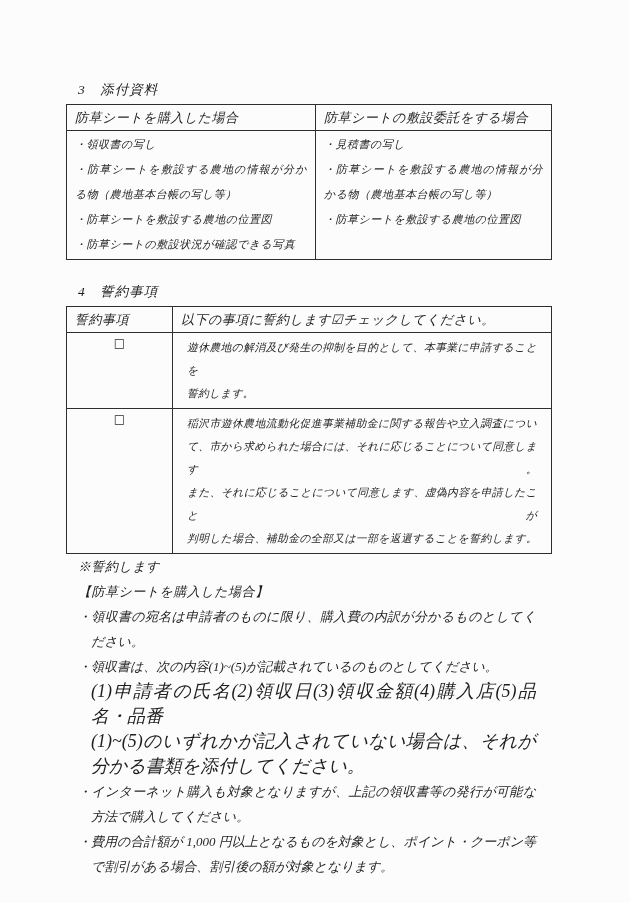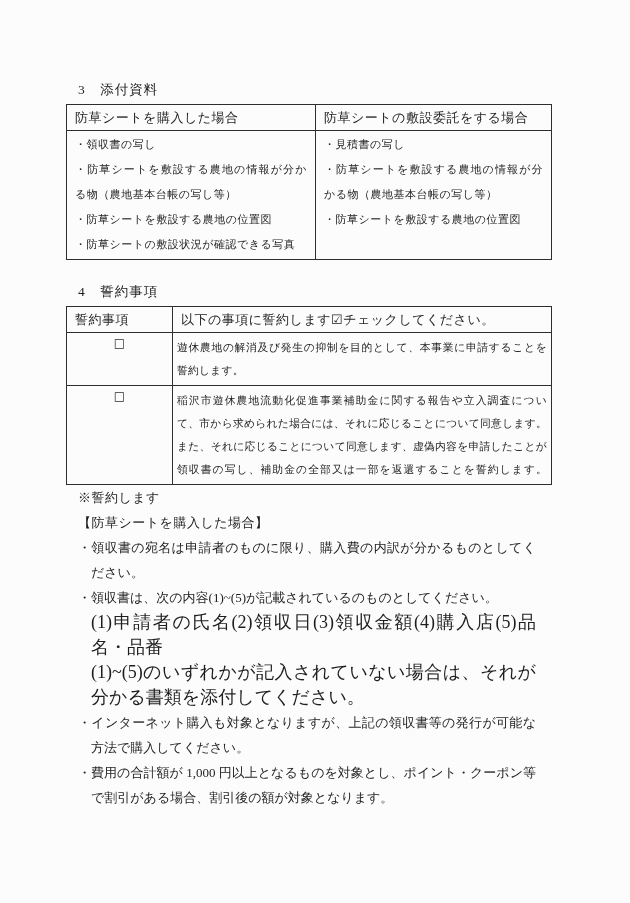--- a/index.html
+++ b/index.html
@@ -1,15 +1,15 @@
 <!DOCTYPE html>
 <html lang="ja"><head>
 <meta charset="utf-8">
 <style>
-  * { margin:0; padding:0; box-sizing:border-box; }
+  * { margin:0; padding:0; box-sizing:border-box;font-style:italic; }
   html,body { background:#fcfcfc; }
   .page {
     position:relative;
     width:630px; height:903px;
     background:#fcfcfc;
     color:#1e1e1e;
     font-family:"Liberation Serif","DejaVu Serif",serif;
     overflow:hidden;
   }
   .content { position:absolute; left:66px; top:82px; width:486px; }
@@ -34,21 +34,21 @@
     text-align:justify;
   }
 
   .pledge-table { }
   .pledge-col1 { width:106px; }
   .check-cell { text-align:center; vertical-align:middle; padding:0; }
   .checkbox-glyph {
     font-family:"DejaVu Sans","Liberation Sans",sans-serif;
     font-size:12px; color:#2a2a2a;
   }
-  .ptext-cell { padding:3px 4px; }
+  .ptext-cell { padding:3px 14px; }
   .pline {
     font-size:10.8px; letter-spacing:0.2px; line-height:23px;
     text-align:justify; text-align-last:justify;
   }
   .pline--plain { text-align:left; text-align-last:left; }
 
   .note-title, .note-case {
     font-size:13px; line-height:25px; letter-spacing:0.5px;
     margin-left:12px;
   }
@@ -120,21 +120,21 @@
           </td>
         </tr>
         <tr>
           <td class="cell check-cell">
             <span class="checkbox-glyph">□</span>
           </td>
           <td class="cell ptext-cell">
             <div class="pline">稲沢市遊休農地流動化促進事業補助金に関する報告や立入調査につい</div>
             <div class="pline">て、市から求められた場合には、それに応じることについて同意します。</div>
             <div class="pline">また、それに応じることについて同意します、虚偽内容を申請したことが</div>
-            <div class="pline">領収書の写し、補助金の全部又は一部を返還することを誓約します。</div>
+            <div class="pline">判明した場合、補助金の全部又は一部を返還することを誓約します。</div>
           </td>
         </tr>
       </tbody>
     </table>
 
     <div class="note-title">※誓約します</div>
     <div class="note-case">【防草シートを購入した場合】</div>
 
     <div class="note-list">
       <div class="note-item">・領収書の宛名は申請者のものに限り、購入費の内訳が分かるものとしてください。</div>

